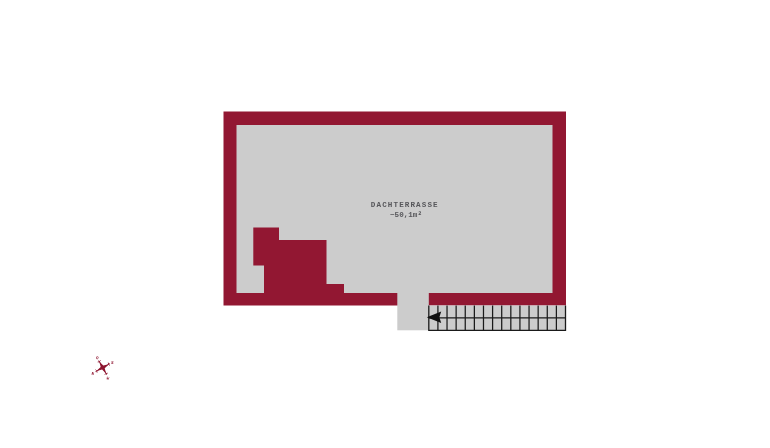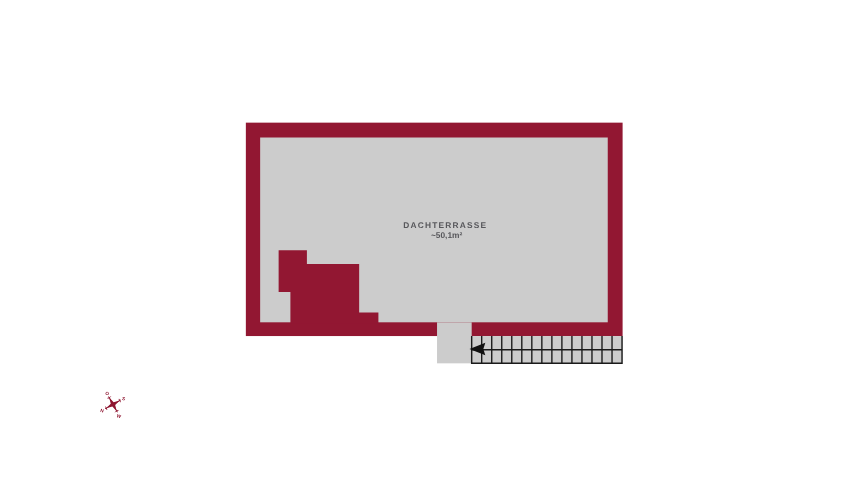--- a/index.html
+++ b/index.html
@@ -1,17 +1,17 @@
 <!DOCTYPE html>
 <html><head>
 <meta charset="utf-8">
 <style>
   html,body{margin:0;padding:0;background:#ffffff;}
   .page{position:relative;width:770px;height:420px;background:#ffffff;overflow:hidden;
-        font-family:Liberation Sans, sans-serif;}
+        font-family:Liberation Mono, monospace;}
   svg{display:block;}
 </style>
 </head>
 <body>
 <div class="page">
 <svg width="770" height="448" viewBox="0 0 770 448" xmlns="http://www.w3.org/2000/svg">
 
   <rect x="0" y="0" width="770" height="448" fill="#ffffff"></rect>
 
   <rect x="223.5" y="111.5" width="342.5" height="194" fill="#921732"></rect>

